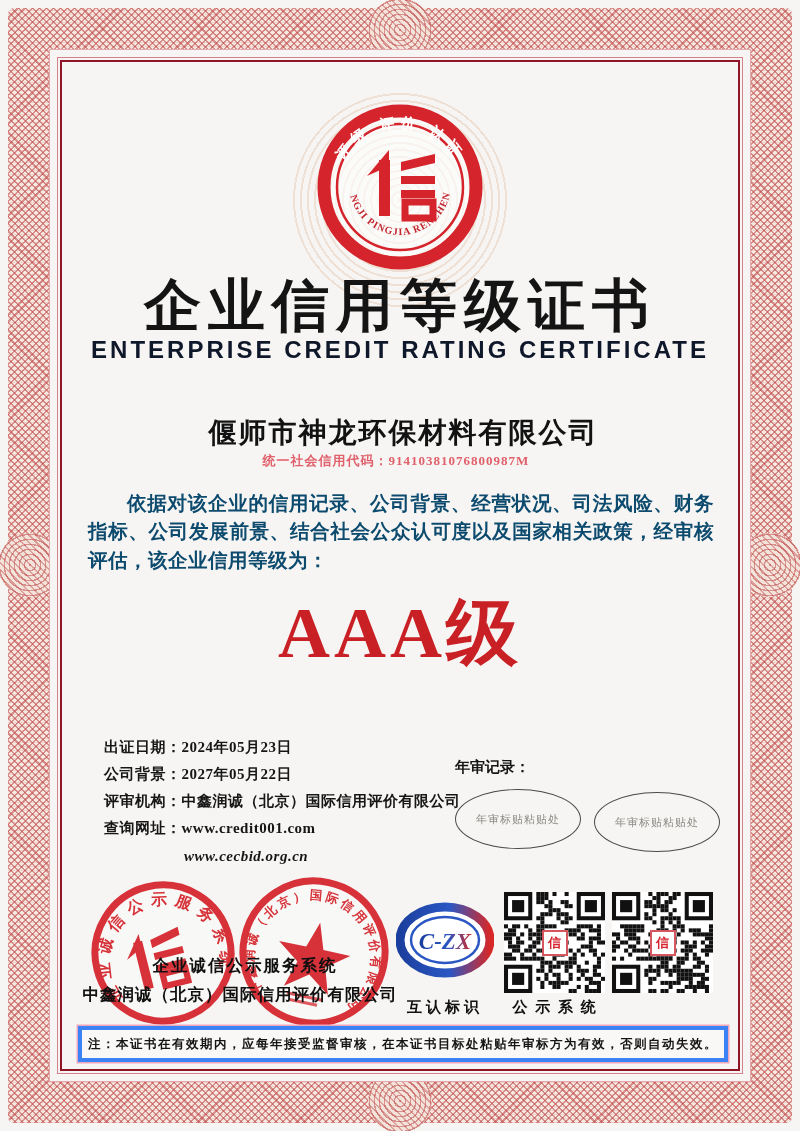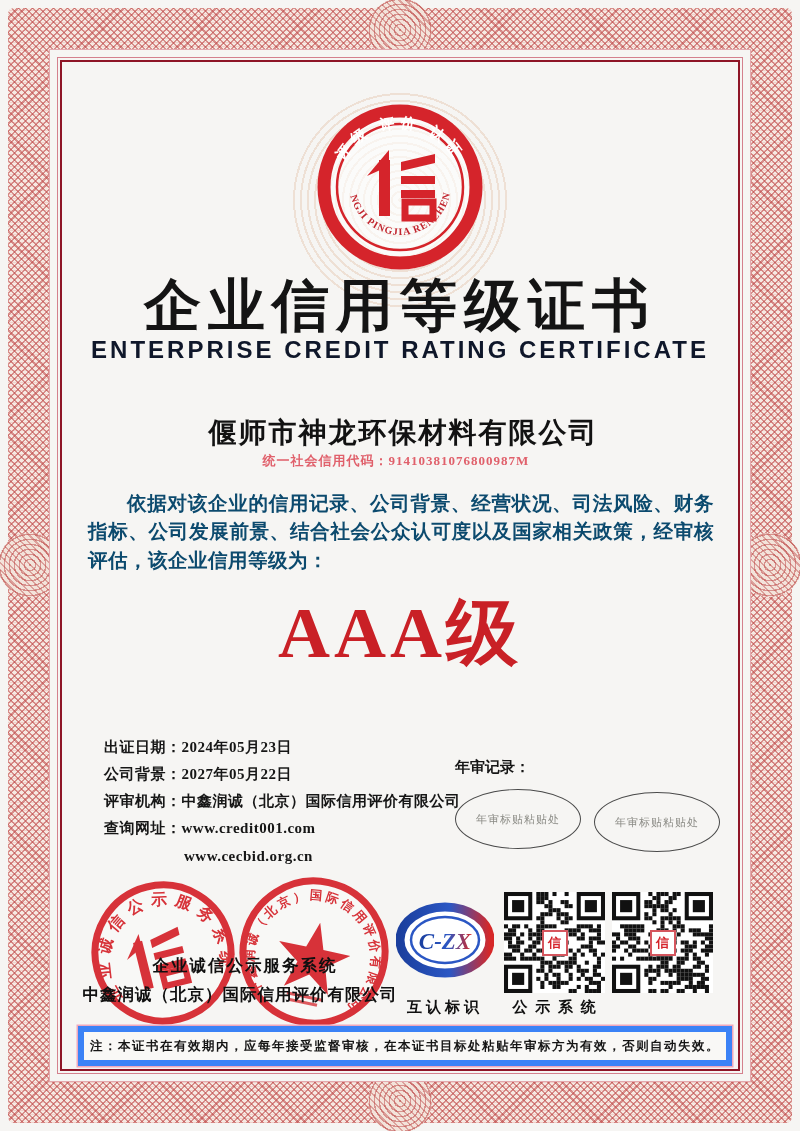--- a/index.html
+++ b/index.html
@@ -36,21 +36,21 @@
          color:#0f172a;letter-spacing:3px;font-family:"Liberation Sans","DejaVu Sans",sans-serif;}
   .credit-line{position:absolute;right:112px;top:366px;font-size:15px;font-weight:700;color:#d84450;letter-spacing:1px;}
   .company{position:absolute;left:0;right:0;top:414px;text-align:center;font-size:28px;font-weight:900;color:#121212;letter-spacing:2px;padding-left:7px;}
   .uscc{position:absolute;left:0;right:8px;top:452px;text-align:center;font-size:13px;font-weight:700;color:#e0606b;letter-spacing:1px;}
   .body-text{position:absolute;left:88px;width:626px;top:490px;font-size:19.5px;font-weight:700;color:#0c4a6e;
          line-height:1.45;text-align:justify;text-indent:2em;letter-spacing:.5px;}
   .rating{position:absolute;left:0;right:0;top:585px;text-align:center;font-size:72px;font-weight:900;color:#c92026;letter-spacing:4px;}
   
   .details{position:absolute;left:104px;top:734px;font-size:15px;font-weight:700;color:#161616;}
   .details .row{height:27px;line-height:27px;letter-spacing:.5px;}
-  .details .extra{height:29px;line-height:29px;margin-left:80px;letter-spacing:.5px;}
+  .details .extra{height:29px;line-height:29px;margin-left:80px;letter-spacing:.5px;font-style:italic;}
   .annual-label{position:absolute;left:455px;top:758px;font-size:15px;font-weight:700;color:#161616;}
   .ellipse{position:absolute;width:124px;height:58px;border:1.5px solid #4a4a4a;border-radius:50%;
            display:flex;align-items:center;justify-content:center;}
   .ellipse span{font-size:11px;color:#8a8a84;letter-spacing:1px;}
   .e1{left:455px;top:789px;} .e2{left:594px;top:792px;}
   
   .seal{position:absolute;opacity:.93;}
   .seal1{left:90px;top:880px;width:146px;height:146px;transform:rotate(-14deg);}
   .seal2{left:238px;top:876px;width:152px;height:152px;transform:rotate(12deg);}
   .caption1{position:absolute;left:110px;width:270px;top:955px;text-align:center;font-size:16.5px;font-weight:900;color:#101010;letter-spacing:2px;}
@@ -59,21 +59,21 @@
   .logo-label{position:absolute;left:396px;width:98px;top:998px;text-align:center;font-size:15px;font-weight:900;color:#101010;letter-spacing:4px;}
   .qr{position:absolute;width:101px;height:101px;background:#fff;}
   .qr1{left:504px;top:892px;} .qr2{left:612px;top:892px;}
   .qr svg{display:block;width:100%;height:100%;}
   .qr-badge{position:absolute;left:50%;top:50%;width:22px;height:22px;transform:translate(-50%,-50%);
       background:#fff;border:2px solid #d5565e;display:flex;align-items:center;justify-content:center;
       font-size:13px;font-weight:900;color:#d5242b;}
   .qr1-label{position:absolute;left:500px;width:110px;top:998px;text-align:center;font-size:15px;font-weight:900;color:#101010;letter-spacing:2px;}
   .qr2-label{position:absolute;left:608px;width:112px;top:998px;text-align:center;font-size:15px;font-weight:400;color:#0369a1;margin-top:32px;}
   
-  .footer-box{position:absolute;left:78px;width:642px;top:1026px;height:28px;border:6px solid #3b82f6;
+  .footer-box{position:absolute;left:78px;width:642px;top:1026px;height:28px;border:4px solid #3b82f6;
       box-shadow:0 0 0 1.5px #f0a7bc;display:flex;align-items:center;justify-content:center;background:#f9f8f6;}
   .footer-box span{font-size:12.5px;font-weight:700;color:#151515;letter-spacing:1.5px;}
 </style>
 </head>
 <body>
 
 <div class="page">
 
   <div class="border-pattern"></div>
   <div class="medallion top"></div>

